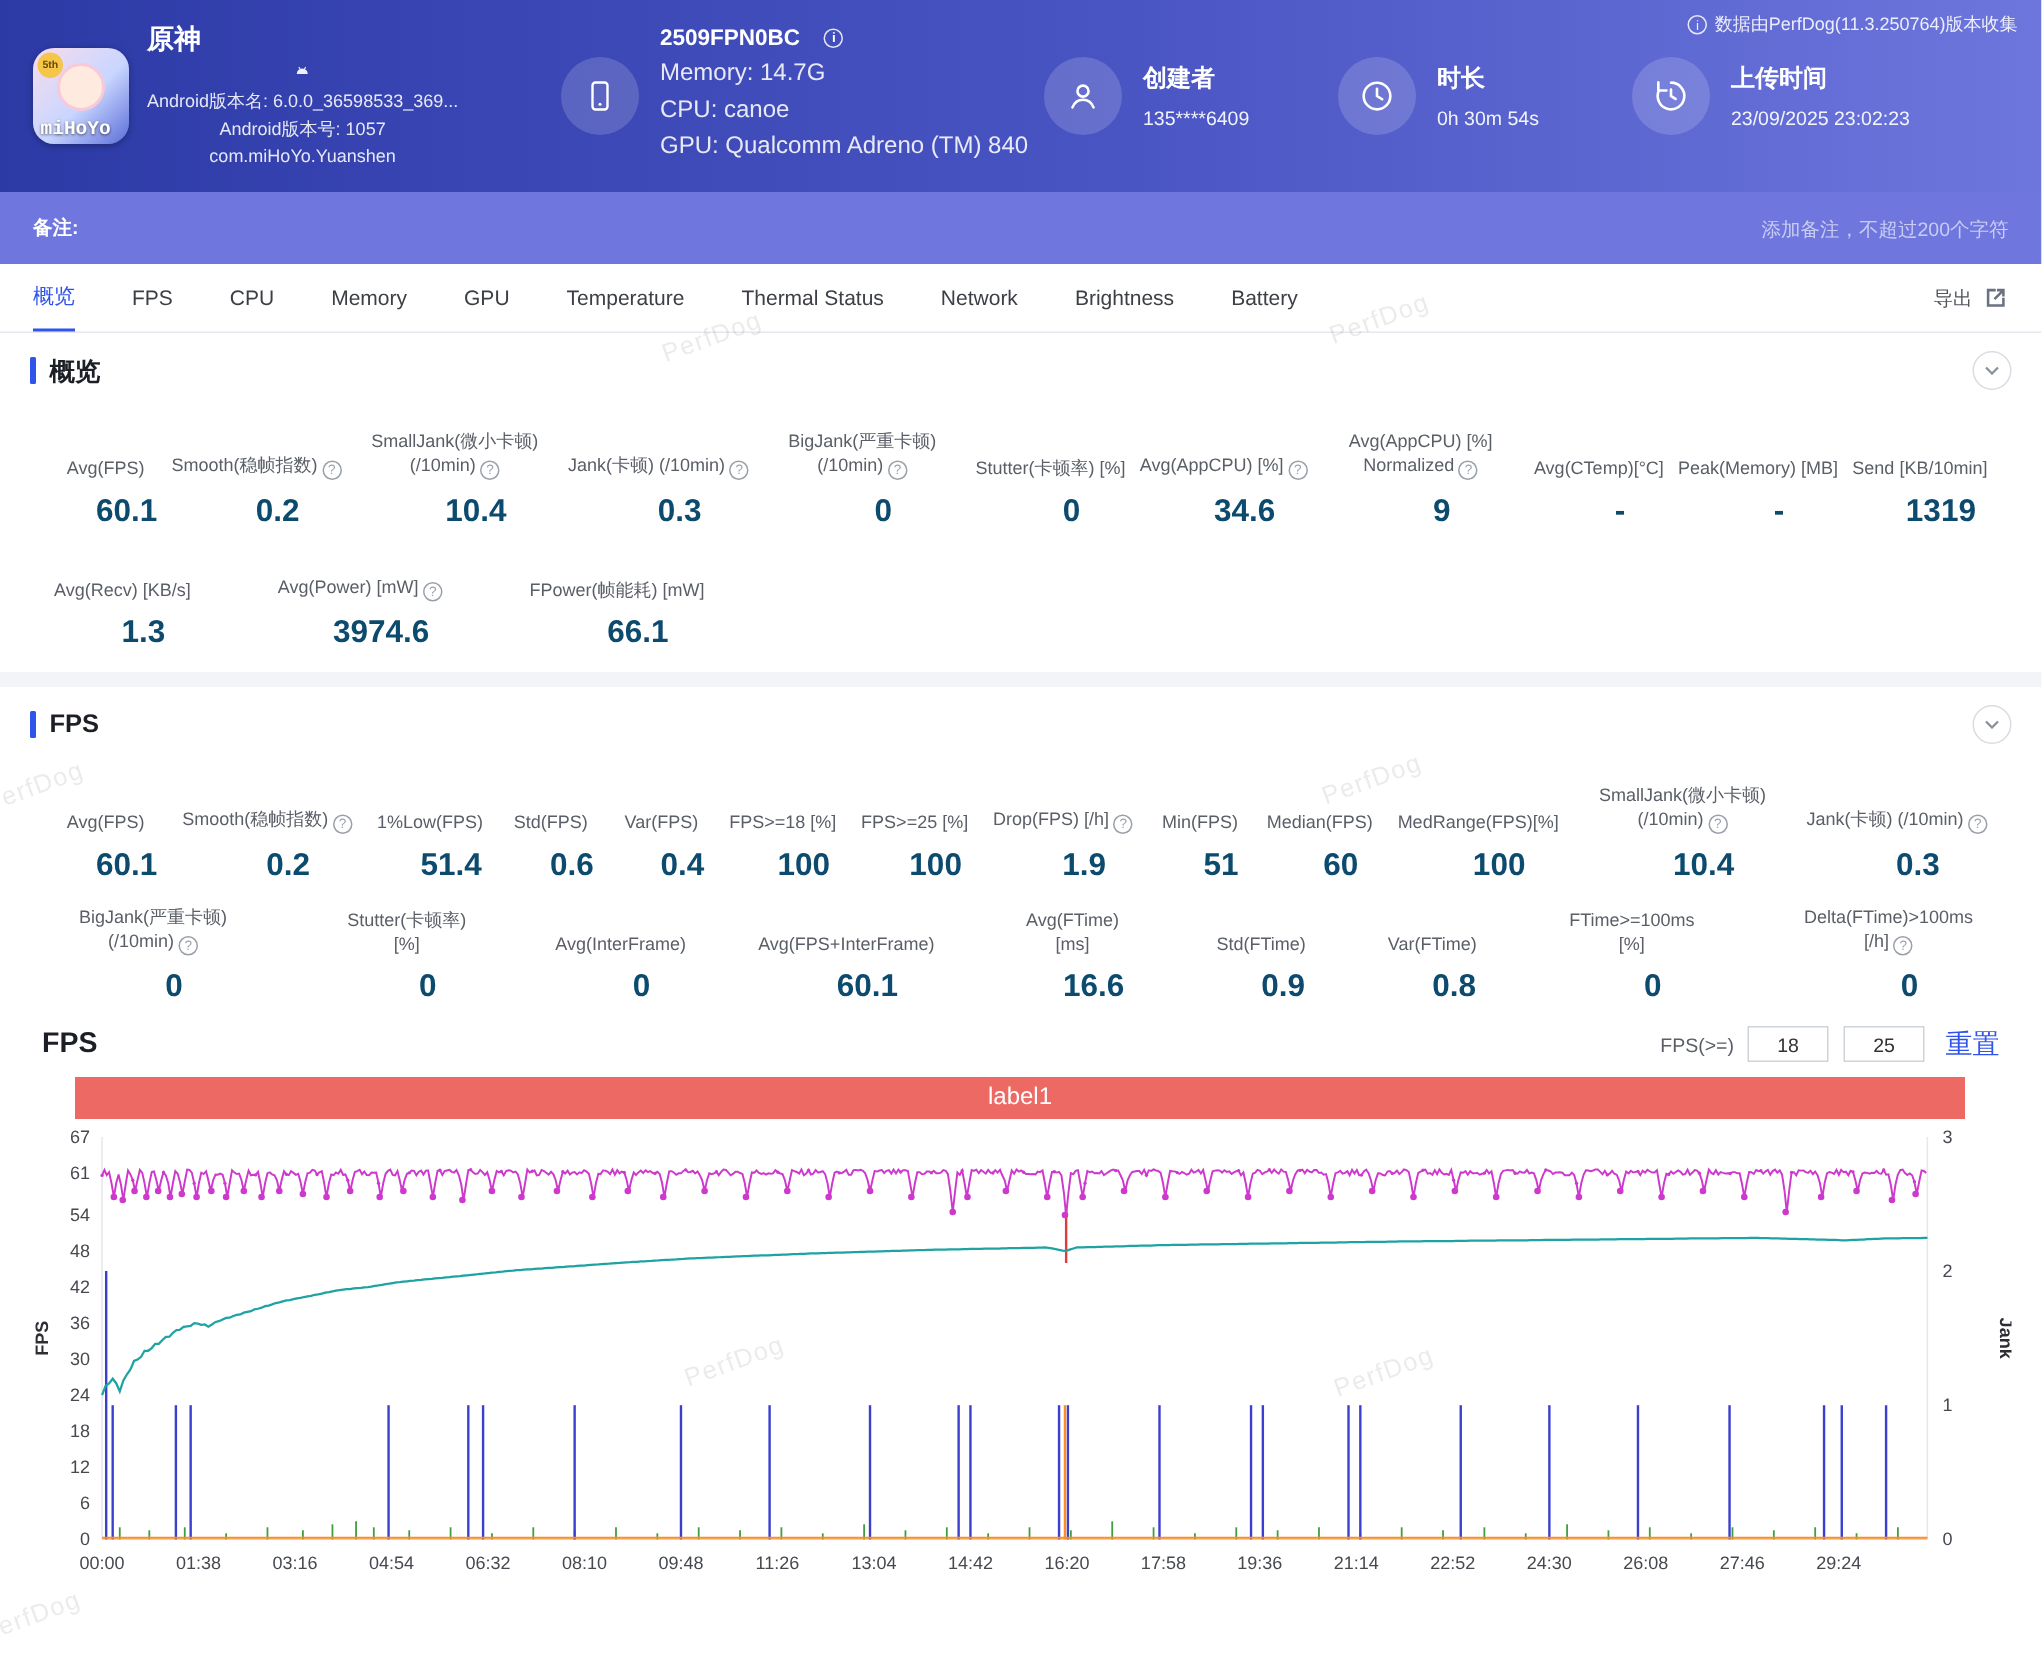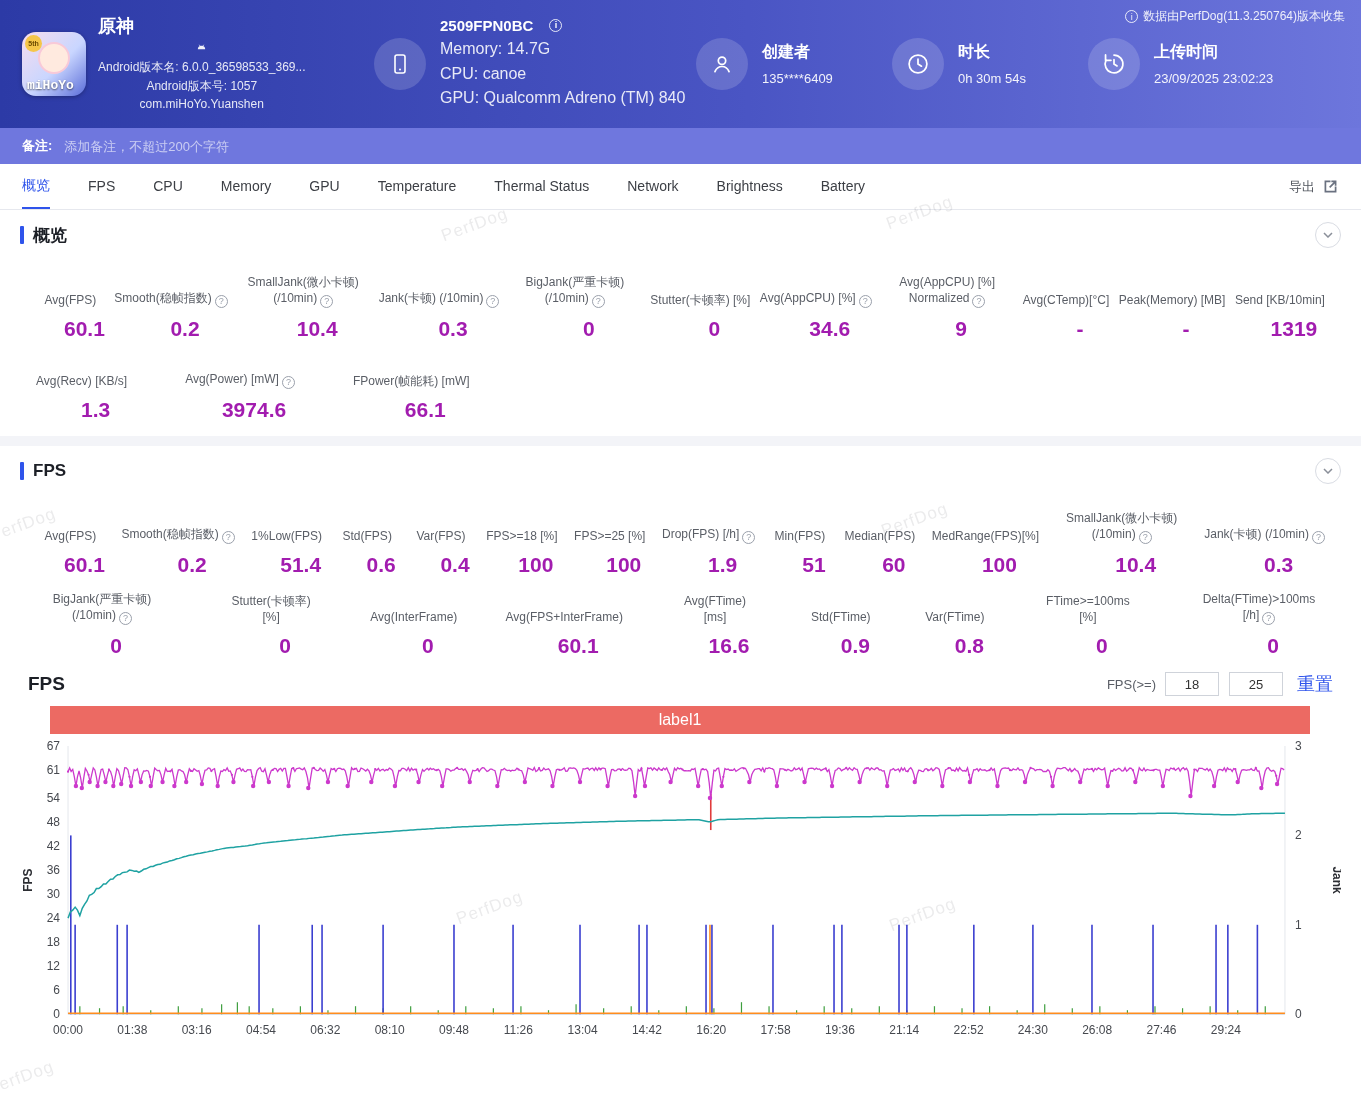--- a/index.html
+++ b/index.html
@@ -21,23 +21,23 @@
   .icon-bubble { width:52px; height:52px; border-radius:50%; background:rgba(255,255,255,.16); display:flex; align-items:center; justify-content:center; margin-right:14px; flex:none; }
   .device-block { width:322px; }
   .device-name { font-size:15px; font-weight:700; display:flex; align-items:center; gap:16px; margin-bottom:3px; }
   .dev-line { font-size:16px; color:rgba(255,255,255,.88); line-height:1.55; }
   .kv-block { width:196px; }
   .kv-block.upload { width:auto; }
   .kv-head { font-size:16px; font-weight:700; margin-bottom:8px; }
   .kv-val { font-size:13px; color:rgba(255,255,255,.92); }
 
   
-  .note-bar { height:36px; background:#6f77de; display:flex; align-items:center; padding:0 22px; gap:12px; }
+  .note-bar { height:48px; background:#6f77de; display:flex; align-items:center; padding:0 22px; gap:24px; }
   .note-label { color:#fff; font-size:13px; font-weight:700; flex:none; }
-  .note-input { flex:1; background:transparent; border:none; outline:none; color:#ffffff; font-size:13px; }
+  .note-input { flex:1; background:transparent; border:none; outline:none; color:#ffffff; font-size:13px;text-align:right; }
   .note-input::placeholder { color:rgba(255,255,255,.62); }
 
   
   .tabs-bar { display:flex; align-items:center; height:46px; border-bottom:1px solid #e6e8ee; padding:0 22px; background:#fff; }
   .tabs { display:flex; align-items:stretch; height:100%; }
   .tab { margin-right:38px; font-size:14px; color:#3c3f45; display:flex; align-items:center; border-bottom:2px solid transparent; cursor:pointer; }
   .tab.active { color:#2f54eb; border-color:#2f54eb; }
   .export-area { margin-left:auto; display:flex; align-items:center; gap:7px; color:#51565e; font-size:13px; cursor:pointer; }
 
   
@@ -47,21 +47,21 @@
   .sec-title { font-size:17px; font-weight:700; }
   .collapse-btn { margin-left:auto; width:26px; height:26px; border:1px solid #d9dce3; border-radius:50%; display:flex; align-items:center; justify-content:center; background:#fff; cursor:pointer; }
   .divider { height:10px; background:#f3f4f8; }
 
   .metrics-row { display:flex; justify-content:space-between; align-items:flex-start; padding:0 36px; margin-top:14px; }
   .metrics-row.left { justify-content:flex-start; gap:58px; }
   .metric { text-align:center; max-width:132px; min-width:56px; }
   .m-label { font-size:12px; color:#5a5e66; line-height:1.35; min-height:34px; display:flex; align-items:flex-end; justify-content:center; }
   .m-label .txt { display:inline; }
   .help { display:inline-flex; width:13px; height:13px; border:1px solid #9aa0ab; border-radius:50%; color:#9aa0ab; font-size:9px; align-items:center; justify-content:center; margin-left:3px; vertical-align:-2px; cursor:pointer; flex:none; }
-  .m-value { font-size:21px; font-weight:700; color:#a21caf; margin-top:9px;margin-left:28px; }
+  .m-value { font-size:21px; font-weight:700; color:#0c4a6e; margin-top:9px;margin-left:28px; }
 
   
   .chart-head { display:flex; align-items:center; padding:0 28px; margin:14px 0 10px; }
   .chart-title { font-size:19px; font-weight:800; }
   .chart-controls { margin-left:auto; display:flex; align-items:center; }
   .flt-label { font-size:13px; color:#5a5e66; margin-right:9px; }
   .flt { width:54px; height:24px; border:1px solid #cfd3da; text-align:center; font-size:13px; color:#333; margin-right:10px; background:#fff; }
   .reset { color:#2f54eb; font-size:18px; cursor:pointer; text-decoration:none; margin-left:4px; }
   .banner { height:28px; background:#ec6a63; color:#fff; display:flex; align-items:center; justify-content:center; font-size:16px; margin:0 51px 4px 50px; }
   .chart-wrap { padding:0 20px 8px; }

